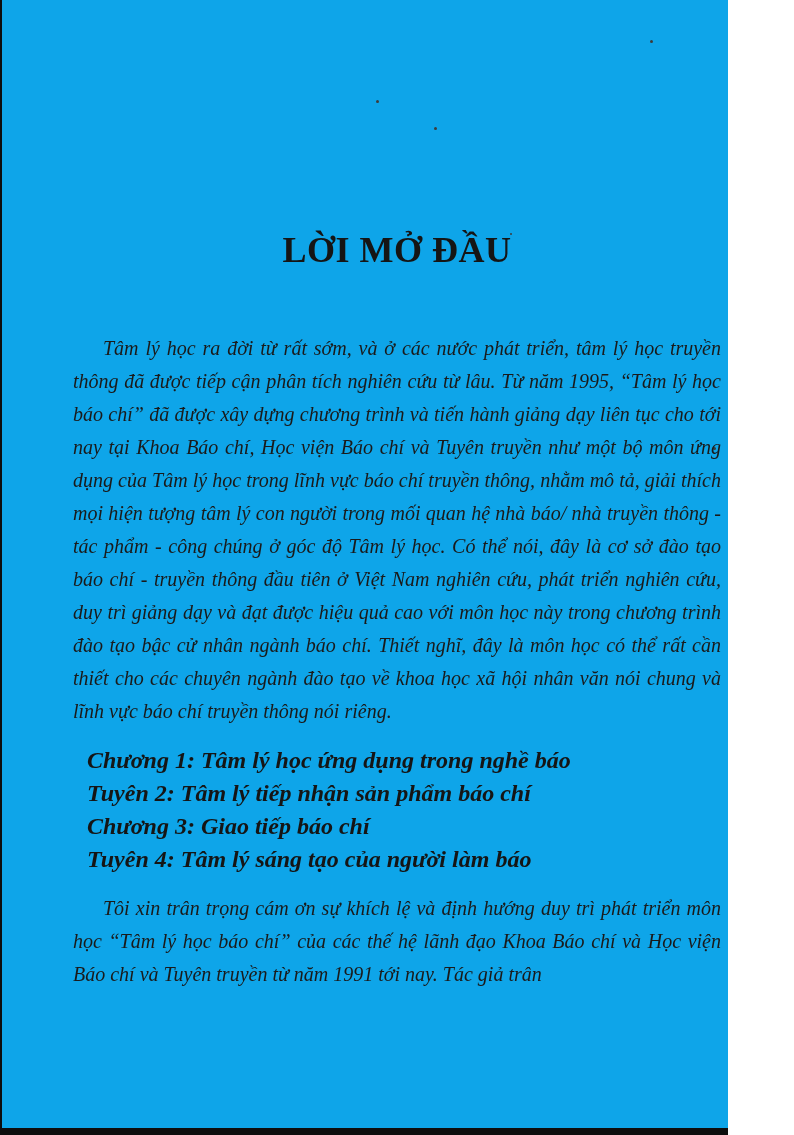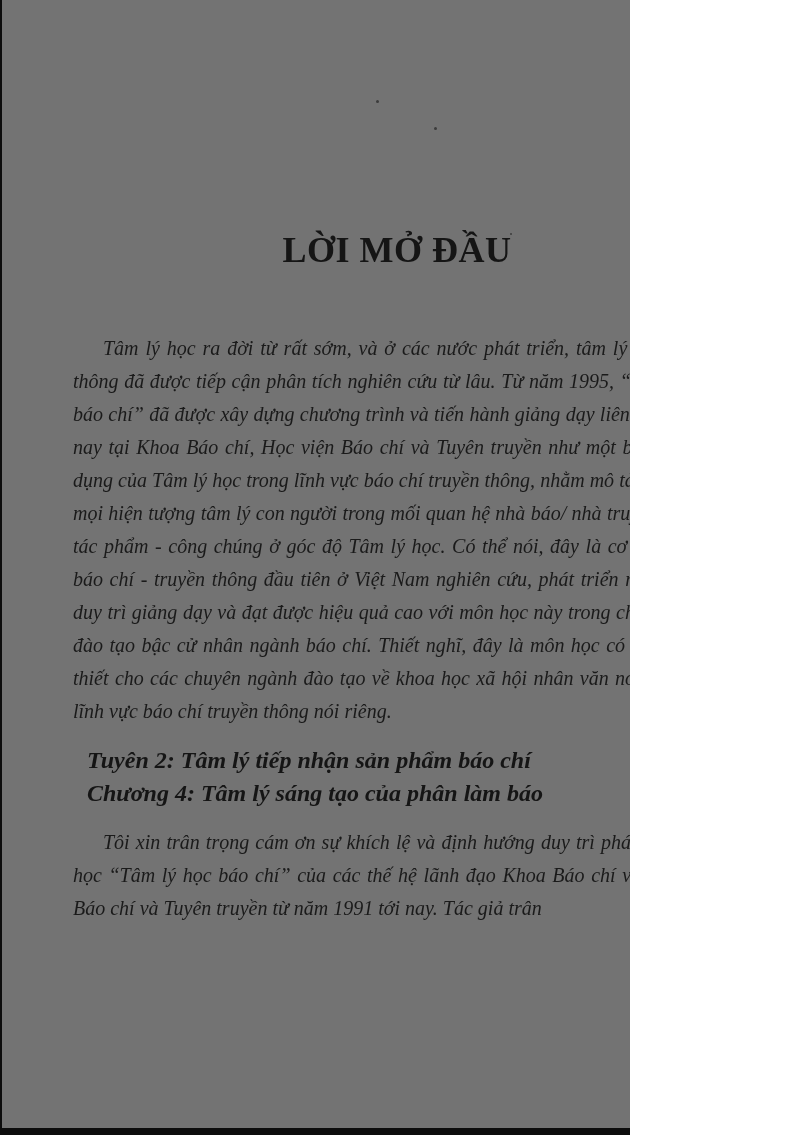--- a/index.html
+++ b/index.html
@@ -2,23 +2,23 @@
 <html><head>
 <meta charset="utf-8">
 <style>
   html, body {
     margin: 0;
     padding: 0;
     background: #ffffff;
   }
   .page {
     position: relative;
-    width: 630px;
+    width: 728px;
     height: 1135px;
-    background: #737373;
+    background: #0ea5e9;
     overflow: hidden;
     font-family: "Liberation Serif", "DejaVu Serif", serif;
     color: #1a1a1a;
   }
   .scan-edge-left {
     position: absolute;
     left: 0; top: 0;
     width: 2px; height: 1135px;
     background: #0d0d0d;
   }
@@ -89,22 +89,24 @@
   <div class="speck" style="left:128px; top:481px; width:2px; height:2px;"></div>
   <div class="speck" style="left:768px; top:1104px; width:3px; height:3px;"></div>
 
   <div class="content">
 
     <h1 class="title">LỜI MỞ ĐẦU</h1>
 
     <p class="para first">Tâm lý học ra đời từ rất sớm, và ở các nước phát triển, tâm lý học truyền thông đã được tiếp cận phân tích nghiên cứu từ lâu. Từ năm 1995, “Tâm lý học báo chí” đã được xây dựng chương trình và tiến hành giảng dạy liên tục cho tới nay tại Khoa Báo chí, Học viện Báo chí và Tuyên truyền như một bộ môn ứng dụng của Tâm lý học trong lĩnh vực báo chí truyền thông, nhằm mô tả, giải thích mọi hiện tượng tâm lý con người trong mối quan hệ nhà báo/ nhà truyền thông - tác phẩm - công chúng ở góc độ Tâm lý học. Có thể nói, đây là cơ sở đào tạo báo chí - truyền thông đầu tiên ở Việt Nam nghiên cứu, phát triển nghiên cứu, duy trì giảng dạy và đạt được hiệu quả cao với môn học này trong chương trình đào tạo bậc cử nhân ngành báo chí. Thiết nghĩ, đây là môn học có thể rất cần thiết cho các chuyên ngành đào tạo về khoa học xã hội nhân văn nói chung và lĩnh vực báo chí truyền thông nói riêng.</p>
 
 
+    <p class="chapter">Chương 1: Tâm lý học ứng dụng trong nghề báo</p>
 
     <p class="chapter">Tuyên 2: Tâm lý tiếp nhận sản phẩm báo chí</p>
 
+    <p class="chapter">Chương 3: Giao tiếp báo chí</p>
 
-    <p class="chapter">Chương 4: Tâm lý sáng tạo của phân làm báo</p>
+    <p class="chapter">Tuyên 4: Tâm lý sáng tạo của người làm báo</p>
 
     <p class="para">Tôi xin trân trọng cám ơn sự khích lệ và định hướng duy trì phát triển môn học “Tâm lý học báo chí” của các thế hệ lãnh đạo Khoa Báo chí và Học viện Báo chí và Tuyên truyền từ năm 1991 tới nay. Tác giả trân</p>
 
   </div>
 </div>
 
 </body></html>

